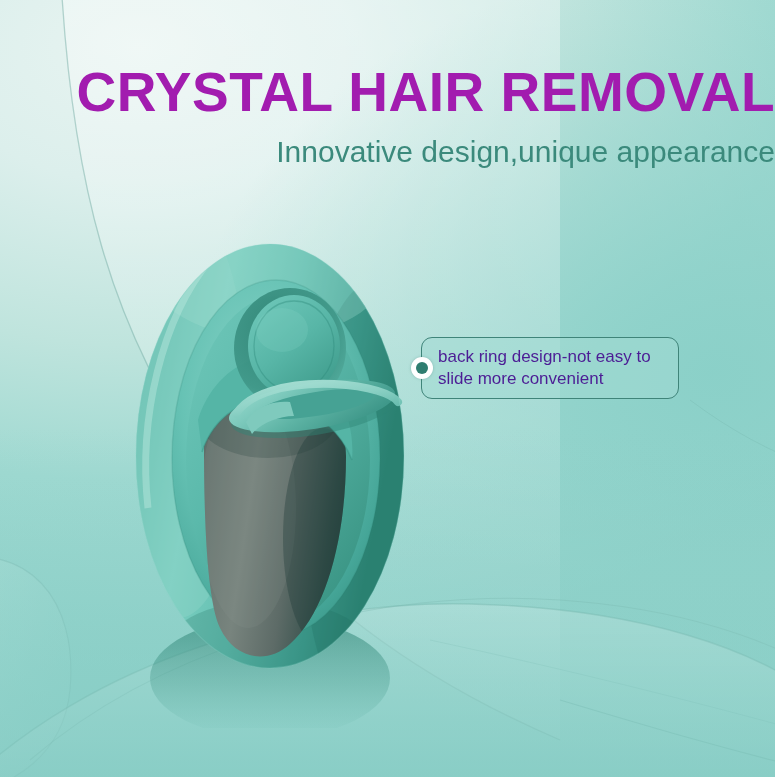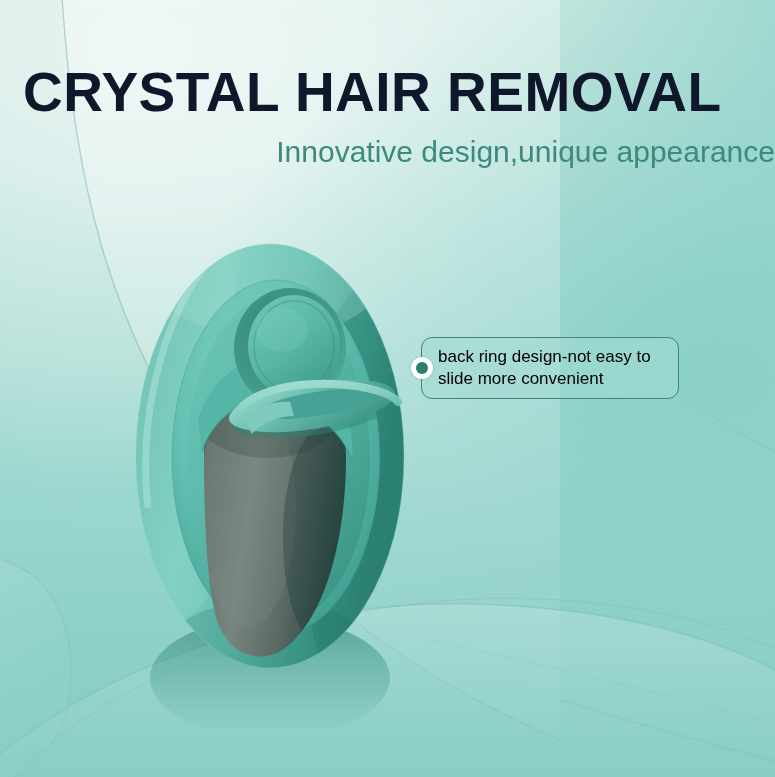--- a/index.html
+++ b/index.html
@@ -44,26 +44,26 @@
     width: 775px;
     height: 777px;
   }
 
   
   .headline {
     position: absolute;
     left: 0;
     right: 0;
     top: 64px;
-    text-align: left;
+    text-align: right;
     font-size: 55px;
     line-height: 1.05;
     font-weight: bold;
     letter-spacing: 0.5px;
-    color: #0f172a;
+    color: #a21caf;
     white-space: nowrap;
     padding-left: 23px;
   }
   .subhead {
     position: absolute;
     left: 0;
     right: 0;
     top: 134px;
     text-align: right;
     font-size: 30px;
@@ -94,21 +94,21 @@
     border: 1.4px solid #3f8479;
     border-radius: 11px;
     background: rgba(163,219,212,0.55);
     display: flex;
     align-items: center;
     padding: 0 12px 0 16px;
   }
   .callout-text {
     font-size: 17px;
     line-height: 1.32;
-    color: #000000;
+    color: #4c1d95;
   }
   .callout-dot {
     position: absolute;
     left: 411px;
     top: 357px;
     width: 22px;
     height: 22px;
     border-radius: 50%;
     background: #ffffff;
     box-shadow: 0 0 3px rgba(60,120,112,0.35);

